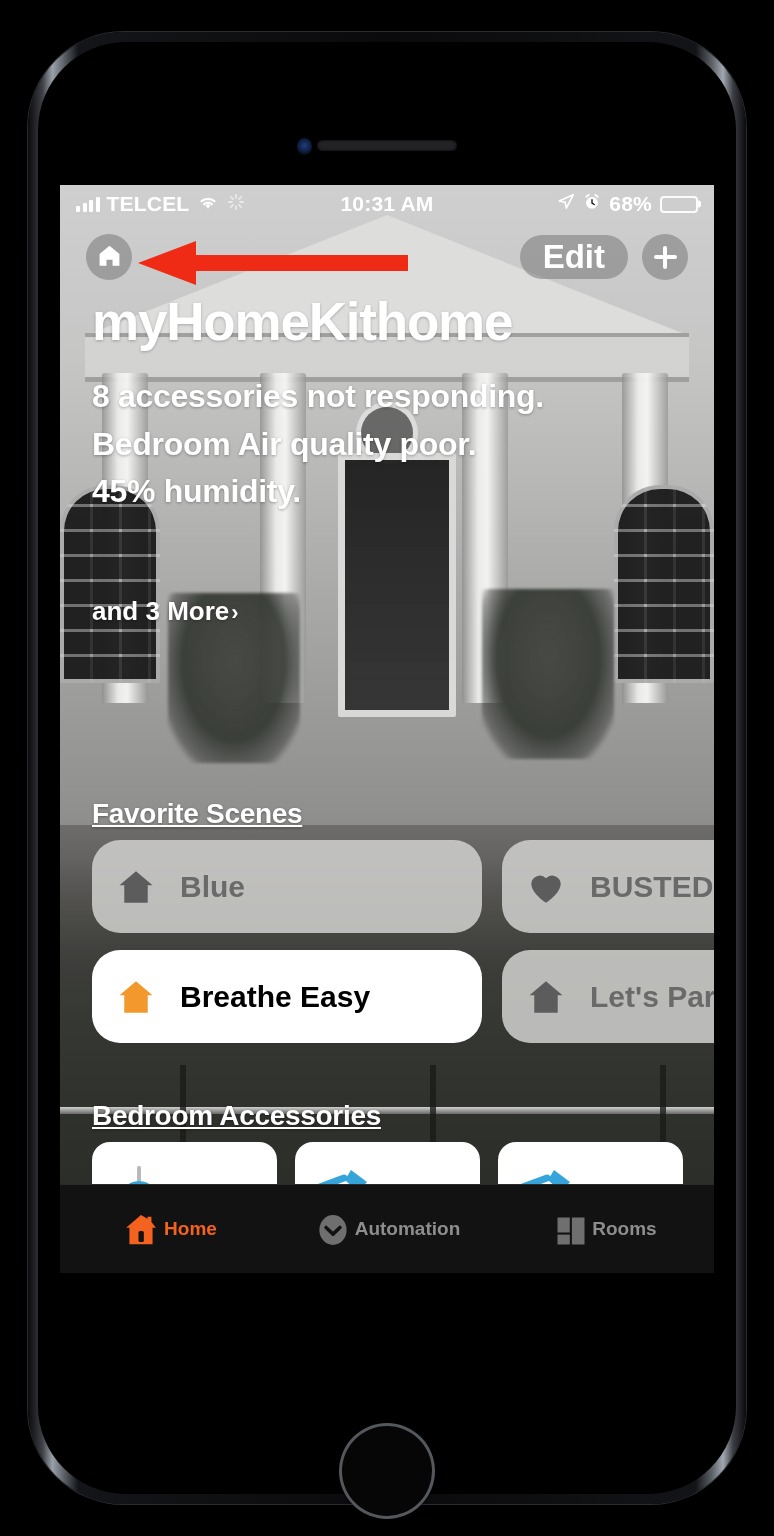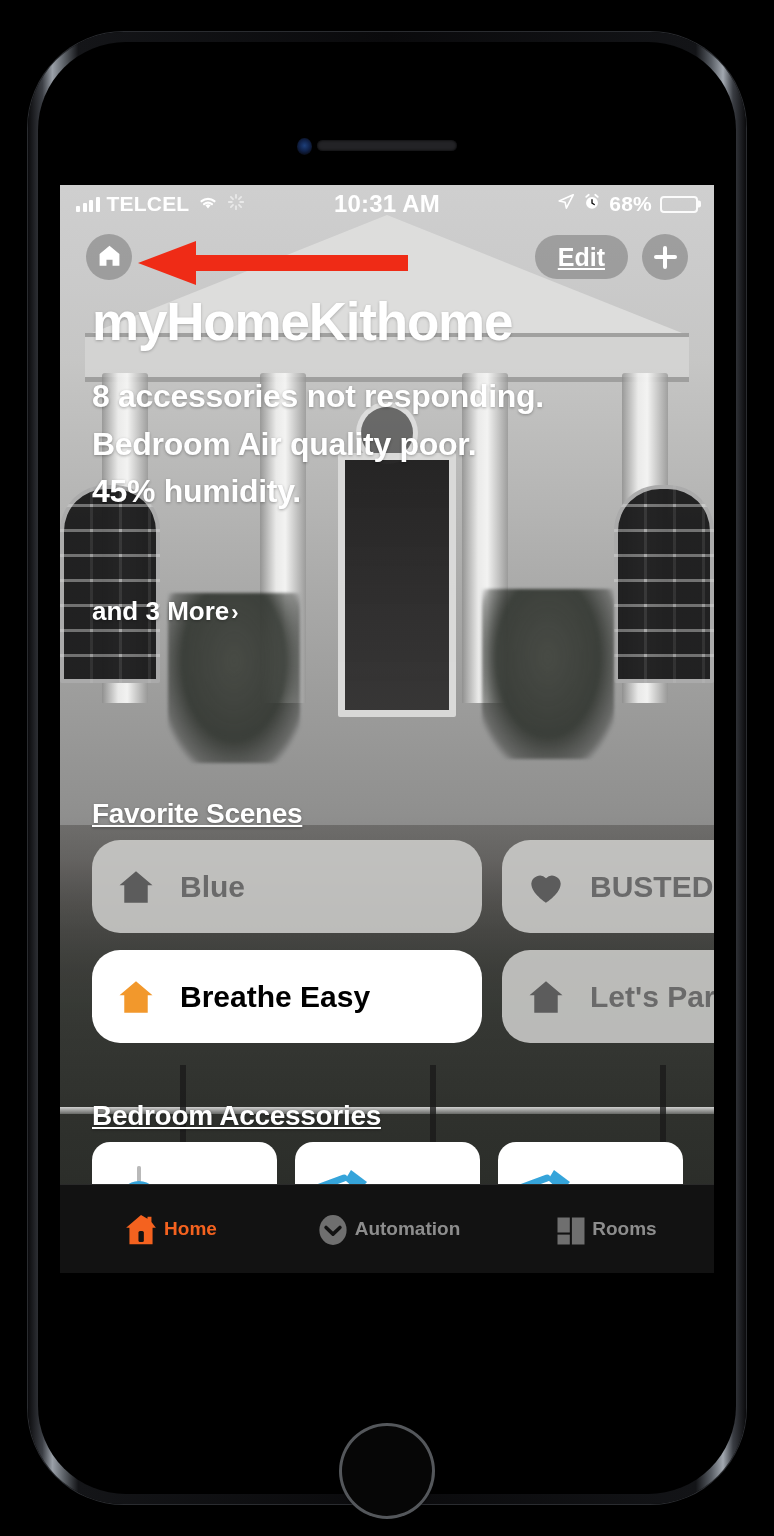--- a/index.html
+++ b/index.html
@@ -192,21 +192,21 @@
     color: #fff;
     font-size: 21px;
     font-weight: bold;
     letter-spacing: .2px;
   }
   #status-left { display: flex; align-items: center; gap: 7px; }
   #status-center {
     position: absolute;
     left: 0; right: 0;
     text-align: center;
-    font-size: 24px;
+    font-size: 21px;
     font-weight: bold;
     pointer-events: none;
   }
   #status-right {
     margin-left: auto;
     display: flex;
     align-items: center;
     gap: 8px;
     z-index: 2;
   }
@@ -245,23 +245,23 @@
     background: rgba(120,120,120,.55);
     display: flex; align-items: center; justify-content: center;
   }
   .nav-right { margin-left: auto; display: flex; align-items: center; gap: 14px; }
   #edit-button {
     height: 44px;
     padding: 0 23px;
     border-radius: 22px;
     background: rgba(120,120,120,.55);
     color: #fff;
-    font-size: 25px;
-    font-weight: bold;
-    display: flex; align-items: center; text-decoration: underline;
+    font-size: 33px;
+    font-weight: bold;
+    display: flex; align-items: center;
   }
   #add-button {
     width: 46px; height: 46px;
     border-radius: 50%;
     background: rgba(120,120,120,.55);
     display: flex; align-items: center; justify-content: center;
   }
   #add-button .plus-h, #add-button .plus-v {
     position: absolute; background: #fff; border-radius: 2px;
   }

